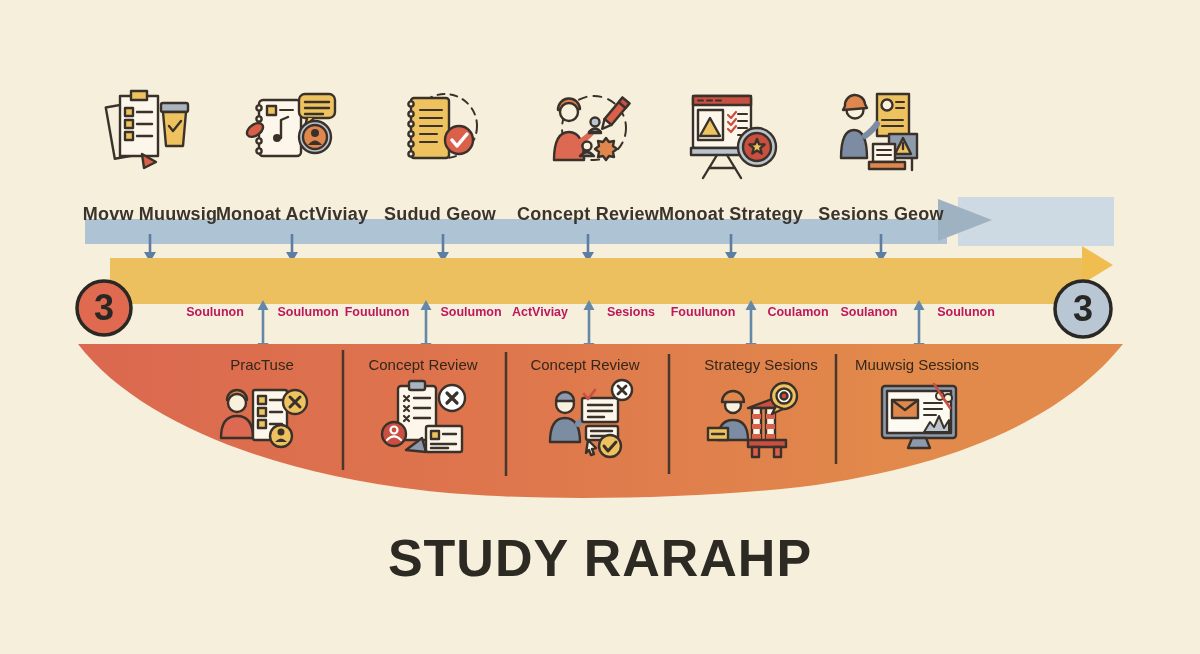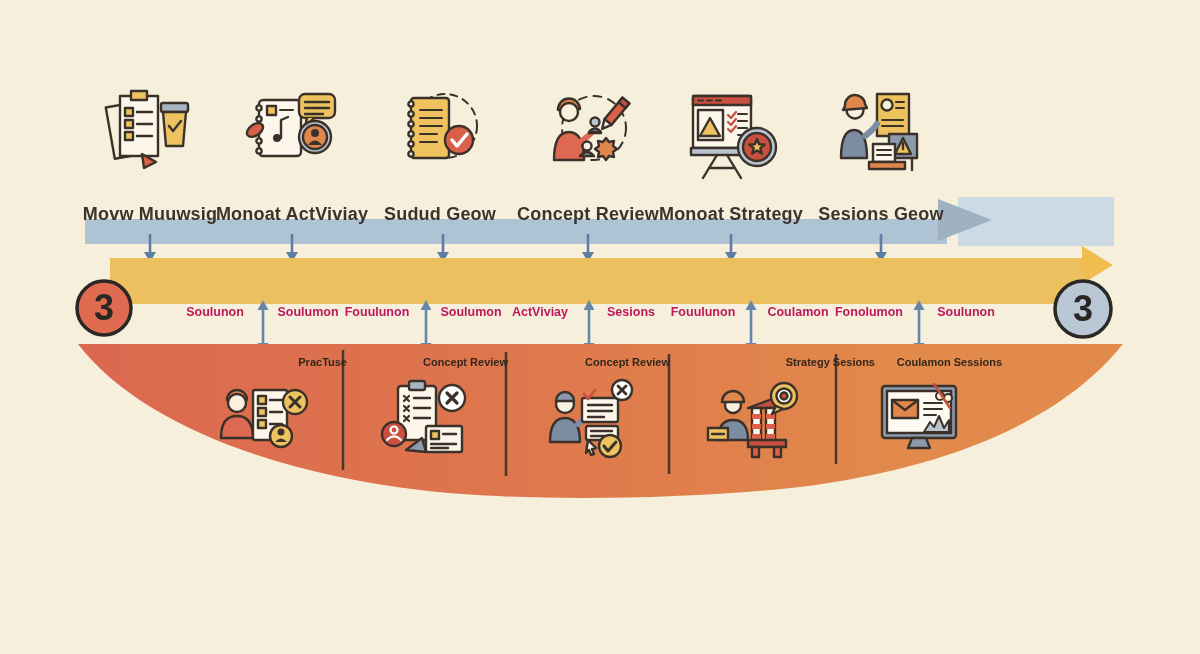--- a/index.html
+++ b/index.html
@@ -1,21 +1,21 @@
 <!DOCTYPE html>
 <html><head>
 <meta charset="utf-8">
 <style>
   html,body{margin:0;padding:0;background:#e8e2d0;font-family:"Liberation Sans",sans-serif;}
   #canvas{position:relative;width:1200px;height:654px;margin:0 auto;background:#f5efdc;overflow:hidden;}
   .abs{position:absolute;}
   svg{display:block;}
   .top-label{position:absolute;top:204px;width:160px;text-align:center;font-size:18px;font-weight:bold;color:#3a342c;letter-spacing:.2px;}
   .mini-label{position:absolute;top:305px;width:110px;text-align:center;font-size:12.5px;font-weight:bold;color:#be185d;}
-  .bottom-label{position:absolute;top:356px;width:170px;text-align:right;font-size:11px;font-weight:bold;color:#33271b;}
+  .bottom-label{position:absolute;top:356px;width:170px;text-align:center;font-size:15px;font-weight:normal;color:#33271b;}
   .date-badge{position:absolute;left:958px;top:197px;width:156px;height:49px;line-height:49px;text-align:center;
     font-size:40px;font-weight:bold;color:#94aabd;letter-spacing:5px;}
   .marker{position:absolute;width:56px;height:56px;line-height:56px;text-align:center;font-size:36px;font-weight:bold;color:#292723;}
   #marker-left{left:76px;top:280px;}
   #marker-right{left:1055px;top:281px;}
   #main-title{position:absolute;left:0;right:0;top:528px;text-align:center;font-size:52px;font-weight:bold;color:#2d2a24;letter-spacing:1px;}
 </style>
 </head>
 <body>
 
@@ -347,22 +347,23 @@
   <div class="marker" id="marker-right">3</div>
 
   <div class="mini-label" style="left:160px">Soulunon</div>
   <div class="mini-label" style="left:253px">Soulumon</div>
   <div class="mini-label" style="left:322px">Fouulunon</div>
   <div class="mini-label" style="left:416px">Soulumon</div>
   <div class="mini-label" style="left:485px">ActViviay</div>
   <div class="mini-label" style="left:576px">Sesions</div>
   <div class="mini-label" style="left:648px">Fouulunon</div>
   <div class="mini-label" style="left:743px">Coulamon</div>
-  <div class="mini-label" style="left:814px">Fonolumon</div>
+  <div class="mini-label" style="left:814px">Soulanon</div>
   <div class="mini-label" style="left:911px">Soulunon</div>
 
   <div class="bottom-label" style="left:177px">PracTuse</div>
   <div class="bottom-label" style="left:338px">Concept Review</div>
   <div class="bottom-label" style="left:500px">Concept Review</div>
-  <div class="bottom-label" style="left:705px">Strategy Sesions</div>
-  <div class="bottom-label" style="left:832px">Coulamon Sessions</div>
-
+  <div class="bottom-label" style="left:676px">Strategy Sesions</div>
+  <div class="bottom-label" style="left:832px">Muuwsig Sessions</div>
+
+  <div id="main-title">STUDY RARAHP</div>
 </div>
 
 </body></html>

